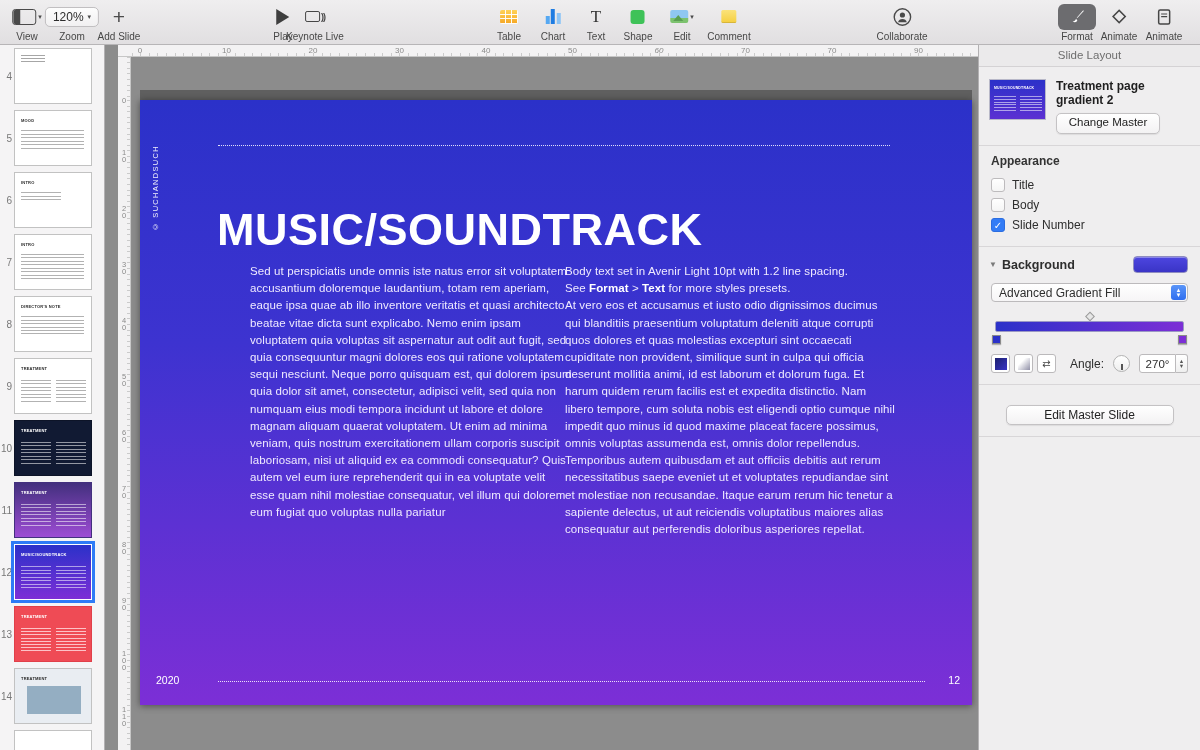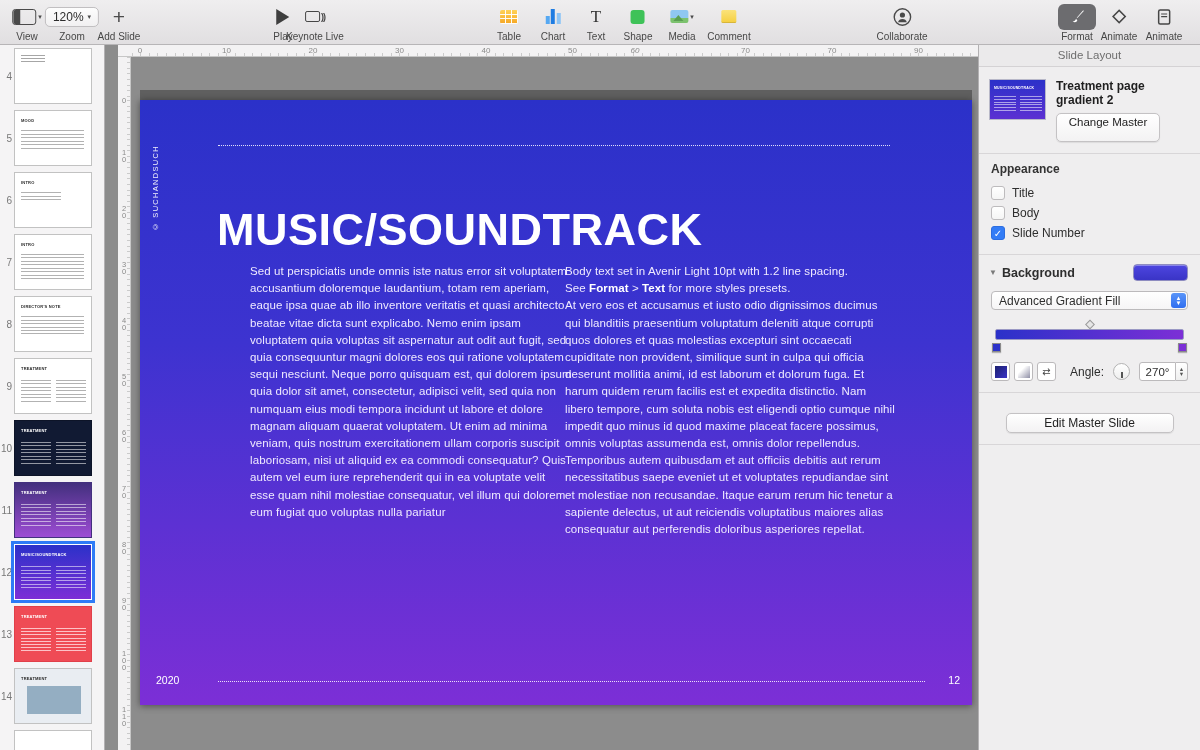--- a/index.html
+++ b/index.html
@@ -88,21 +88,21 @@
   
   .inspector{position:absolute;left:978px;top:45px;width:222px;height:705px;background:#efeeef;border-left:1px solid #b2b0b2;font-size:12px;color:#2e2e2e;z-index:25;}
   .insp-header{height:22px;line-height:21px;text-align:center;font-size:11.5px;color:#6e6e6e;border-bottom:1px solid #d4d2d4;background:#ebeaeb;}
   .master-row{display:flex;gap:10px;padding:12px 10px 0 10px;}
   .master-thumb{position:relative;flex:none;width:57px;height:41px;border:1px solid #b8b8c8;background:linear-gradient(180deg,#2b31c9,#5c30d2);overflow:hidden;}
   .master-thumb .mtitle{font-size:3.5px;top:6px;left:4px;}
   .master-thumb .mcol{top:16px;bottom:6px;width:22px;background:repeating-linear-gradient(180deg,rgba(255,255,255,.55) 0 1px,transparent 1px 2.8px);}
   .master-thumb .mcol.a{left:4px;}.master-thumb .mcol.b{left:30px;}
   .master-name{font-size:12px;font-weight:bold;line-height:14px;width:120px;color:#1f1f1f;}
   .btn{display:inline-block;background:linear-gradient(#ffffff,#f3f2f3);border:1px solid #c4c2c4;border-radius:5px;box-shadow:0 .5px 1px rgba(0,0,0,.08);font-size:11.5px;color:#222;text-align:center;}
-  .change-master{margin-top:6px;width:104px;height:29px;line-height:17px;}
+  .change-master{margin-top:6px;width:104px;height:21px;line-height:17px;}
   .divider{height:1px;background:#d8d6d8;margin:11px 0 0 0;}
   .sec{padding:8px 12px 0 12px;}
   .sec-title{font-size:12px;font-weight:bold;color:#333;margin-bottom:7px;}
   .chk-row{display:flex;align-items:center;gap:7px;height:20px;}
   .chk{width:14px;height:14px;border:1px solid #bdbbbd;border-radius:3px;background:linear-gradient(#fff,#f5f5f5);flex:none;text-align:center;font-size:10px;line-height:13px;color:#fff;}
   .chk.checked{background:#337cf6;border-color:#2c6de0;}
   .chk-label{font-size:12px;}
   .bg-row{display:flex;align-items:center;padding:9px 12px 0 10px;}
   .tri{font-size:8px;color:#7a7a7a;margin-right:5px;}
   .bg-label{font-size:12.5px;font-weight:bold;}
@@ -198,21 +198,21 @@
       <div class="ticon">
           <span class="icon-shape"></span>
         </div>
       <div class="tlabel">Shape</div>
     </div>
     <div class="titem" style="left:682px">
       <div class="ticon">
           <span class="icon-media"></span>
           <span class="chev">▾</span>
         </div>
-      <div class="tlabel">Media</div>
+      <div class="tlabel">Edit</div>
     </div>
     <div class="titem" style="left:729px">
       <div class="ticon">
           <span class="icon-comment"></span>
         </div>
       <div class="tlabel">Comment</div>
     </div>
     <div class="titem" style="left:902px">
       <div class="ticon">
         <svg width="20" height="20" viewBox="0 0 20 20">
@@ -344,21 +344,21 @@
 
   <div class="canvas">
     <div class="ruler-corner"></div>
     <div class="ruler-h">
         <span class="hnum" style="left: 9px;">0</span>
         <span class="hnum" style="left: 95.5px;">10</span>
         <span class="hnum" style="left: 182px;">20</span>
         <span class="hnum" style="left: 268.5px;">30</span>
         <span class="hnum" style="left: 355px;">40</span>
         <span class="hnum" style="left: 441.5px;">50</span>
-        <span class="hnum" style="left: 504px; font-style: italic;">60</span>
+        <span class="hnum" style="left: 528px; font-style: italic;">60</span>
         <span class="hnum" style="left: 614.5px;">70</span>
         <span class="hnum" style="left: 701px;">70</span>
         <span class="hnum" style="left: 787.5px;">90</span>
       </div>
     <div class="ruler-v">
         <span class="vnum" style="top: 43px;">0</span>
         <span class="vnum" style="top: 99px;">1
 0</span>
         <span class="vnum" style="top: 155px;">2
 0</span>

